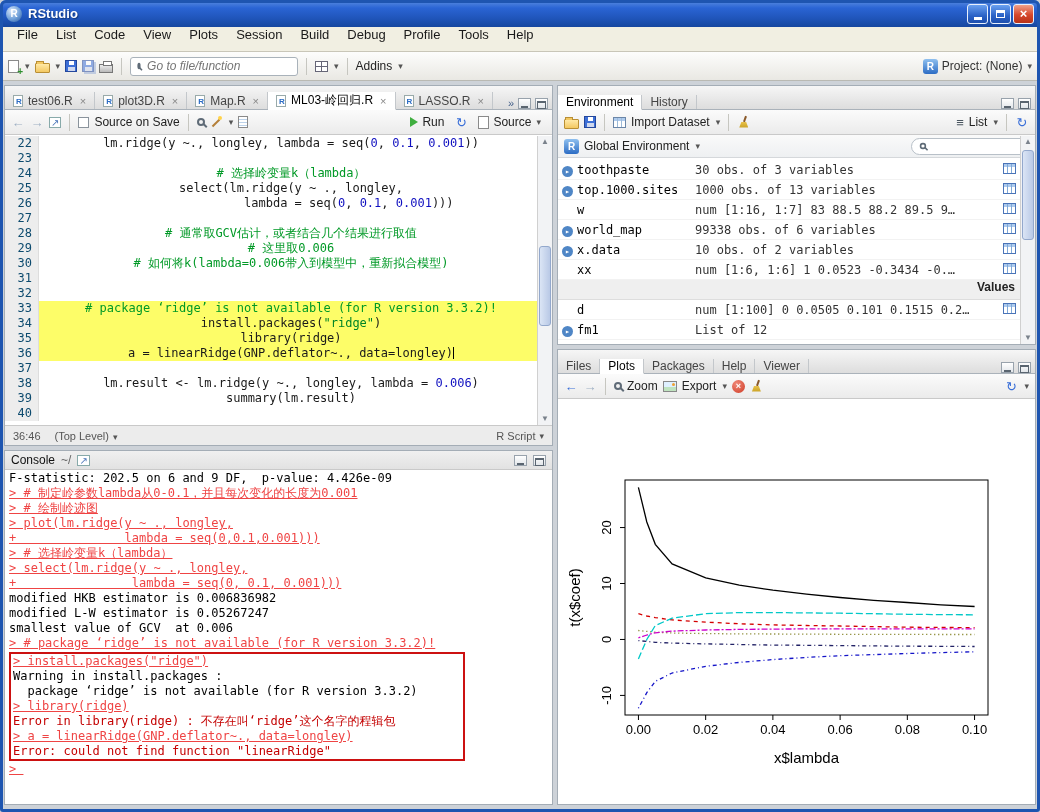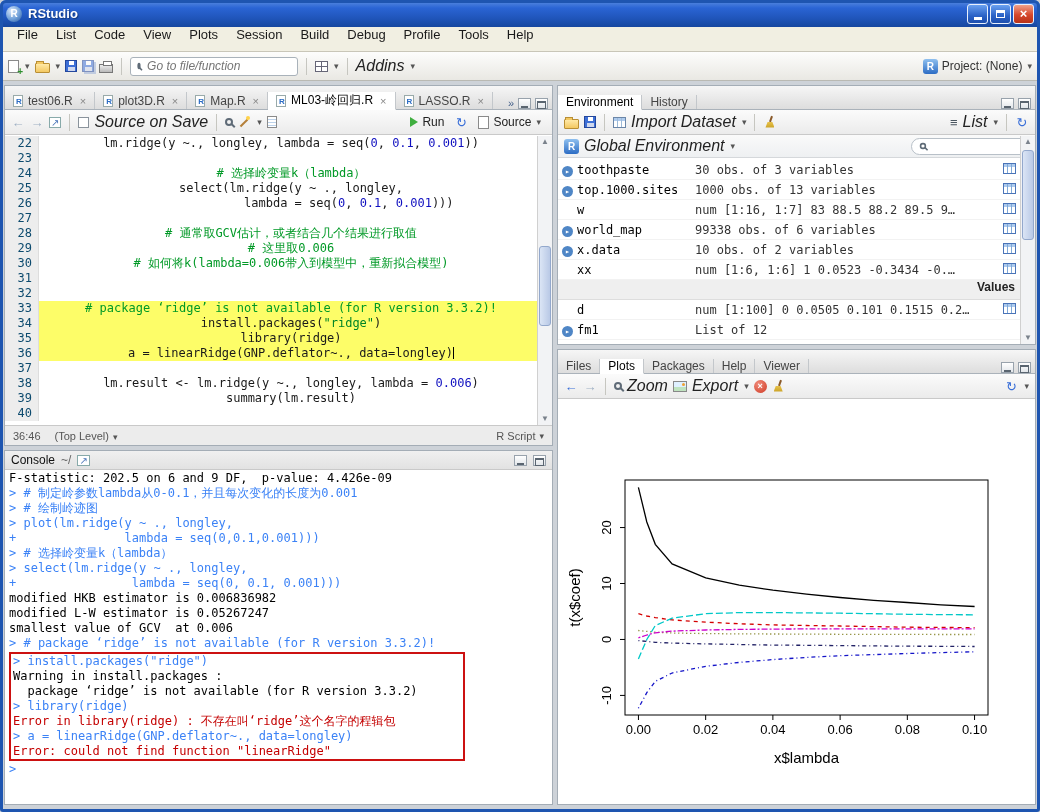--- a/index.html
+++ b/index.html
@@ -26,21 +26,21 @@
   .menubar{position:absolute;left:0;top:27px;right:0;height:25px;background:#f1efe2;border-bottom:1px solid #c9c6b8;
            display:flex;align-items:flex-start;padding-left:8px;z-index:2;}
   .menu-item{padding:0 9px;display:flex;align-items:center;font-size:13px;color:#1a1a1a;cursor:default;}
   .maintoolbar{position:absolute;left:0;top:52px;right:0;height:29px;background:linear-gradient(#fdfdfc,#e9e8e3);
                border-bottom:1px solid #b9b9b3;display:flex;align-items:center;gap:5px;padding:0 8px;z-index:2;}
   .sep{width:1px;height:17px;background:#c6c6c0;margin:0 3px;}
   .spacer{flex:1;}
   .tbtn{display:inline-flex;align-items:center;justify-content:center;min-width:14px;color:#3a6fd8;font-size:13px;}
   .tbtn.dim{color:#9fb0c4;}
   .caret-down{font-size:9px;color:#555;margin-left:1px;}
-  .tlabel{font-size:16px;color:#222;font-style:italic;}
+  .tlabel{font-size:12px;color:#222;}
   .goto-box{display:flex;align-items:center;gap:4px;background:#fff;border:1px solid #a9b2ba;border-radius:3px;
             height:19px;padding:0 6px;width:168px;}
   .goto-box input{border:none;outline:none;flex:1;font:italic 12px "Liberation Sans",sans-serif;color:#8a8f96;background:transparent;}
   .proj{margin-left:auto;display:flex;align-items:center;gap:4px;font-size:12px;color:#333;}
 
   
   .i-page{width:11px;height:13px;background:#fff;border:1px solid #8a8a8a;display:inline-block;position:relative;}
   .i-page.new::after{content:"+";position:absolute;right:-5px;bottom:-5px;color:#2c8f2c;font:bold 10px "Liberation Sans";}
   .i-report{width:10px;height:12px;background:repeating-linear-gradient(#fff 0 2px,#bcd2ea 2px 3px);border:1px solid #8a8a8a;display:inline-block;}
   .i-folder{width:15px;height:10px;background:linear-gradient(#ffe9a6,#f3c861);border:1px solid #b98f34;border-radius:1px;display:inline-block;position:relative;margin-top:3px;}
@@ -126,21 +126,21 @@
   .src-status .right{margin-left:auto;display:flex;align-items:center;gap:3px;}
 
   
   .console-header{height:19px;background:linear-gradient(#f0f0f0,#e2e2e2);border-bottom:1px solid #c9c9c9;
                   display:flex;align-items:center;gap:6px;padding:0 6px;font-size:12px;}
   .ch-title{color:#111;}
   .ch-path{color:#666;}
   .console-body{position:absolute;left:0;right:0;top:19px;bottom:0;background:#fff;padding:1px 4px;
                 font:12px "DejaVu Sans Mono",monospace;overflow:hidden;}
   .c-line{height:15px;line-height:15px;white-space:pre;}
-  .c-line.in{color:#3b82f6;}
+  .c-line.in{color:#ef4444;text-decoration:underline;}
   .c-line.out{color:#000;}
   .c-line.err{color:#c40000;}
   .errbox{border:2px solid #cc1111;width:456px;padding:0 2px;margin:1px 0;}
 
   
   .scope-row{height:23px;background:linear-gradient(#fafafa,#eef0f2);border-bottom:1px solid #d5d8db;
              display:flex;align-items:center;gap:5px;padding:0 6px;}
   .searchpill{display:flex;align-items:center;gap:4px;border:1px solid #b8c0c8;border-radius:9px;background:#fff;
               height:17px;width:118px;padding:0 7px;}
   .searchpill input{border:none;outline:none;width:100%;font-size:11px;background:transparent;}

